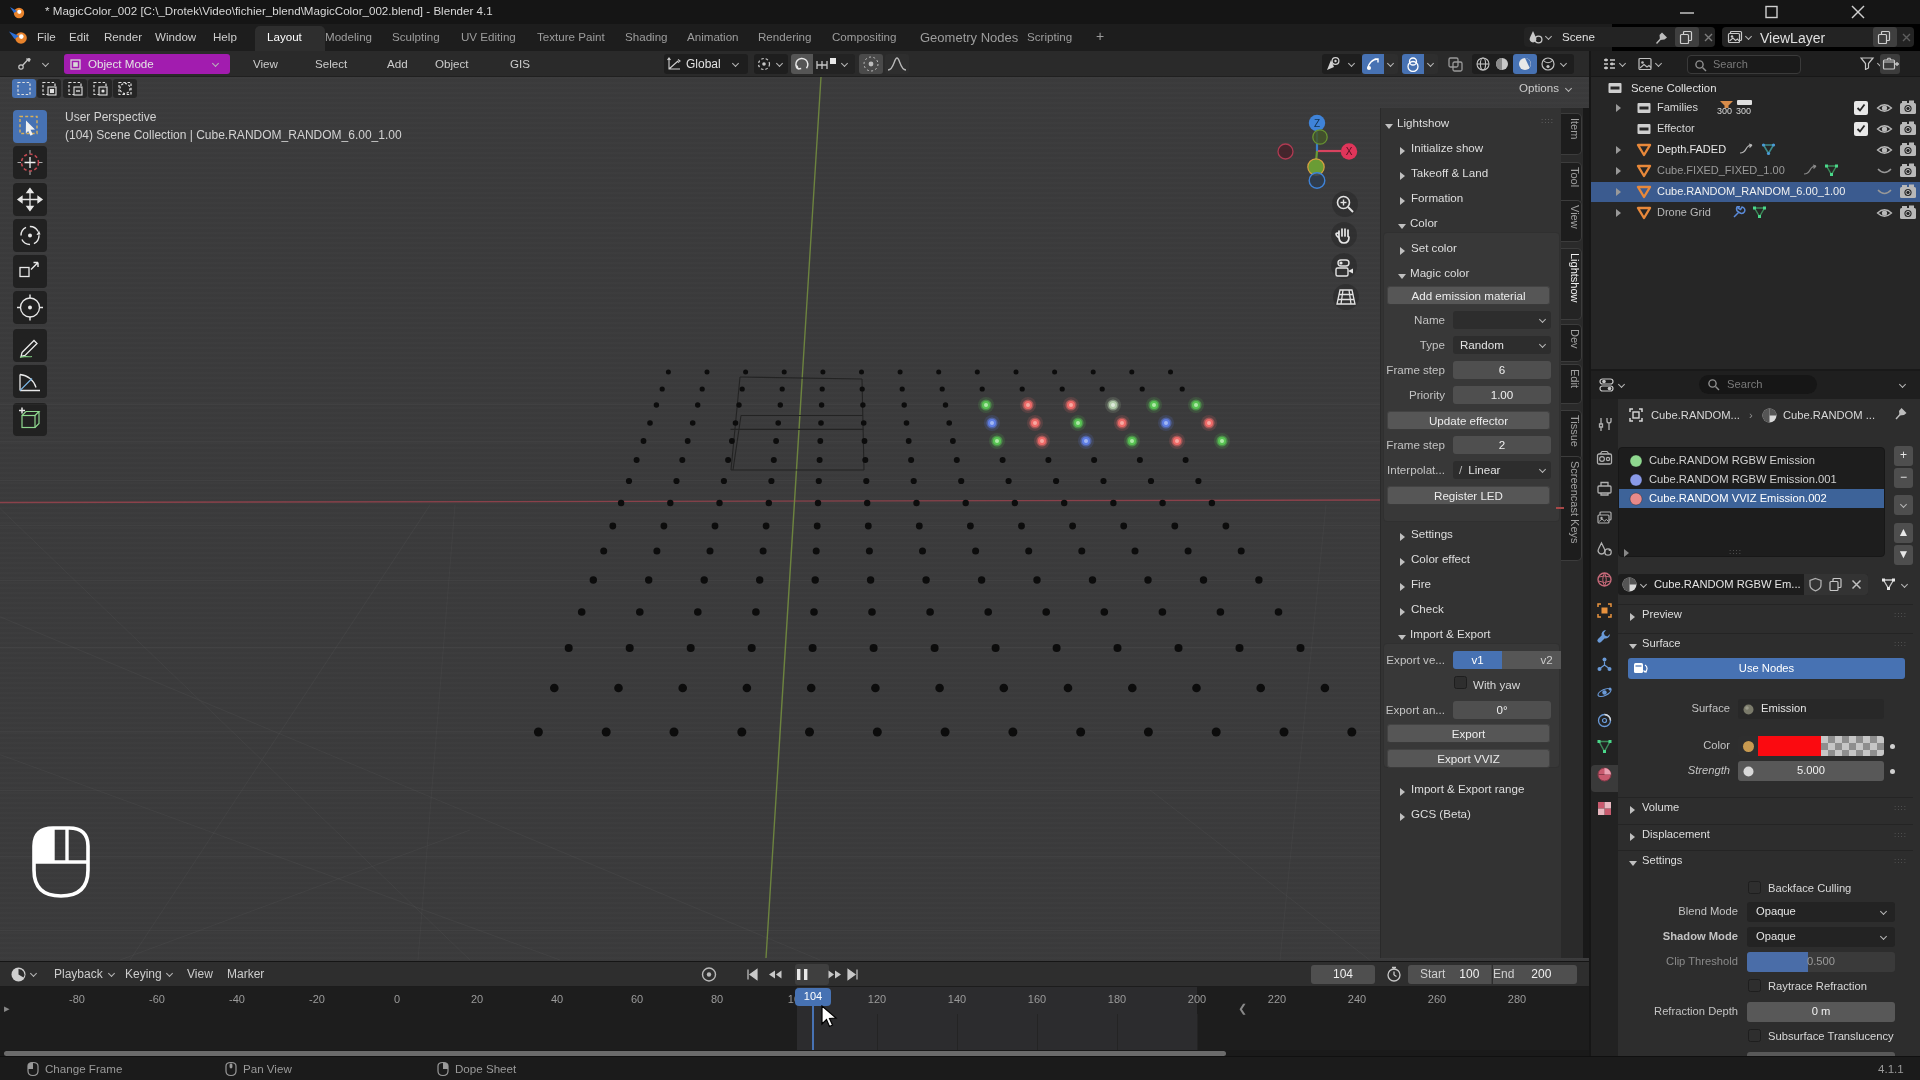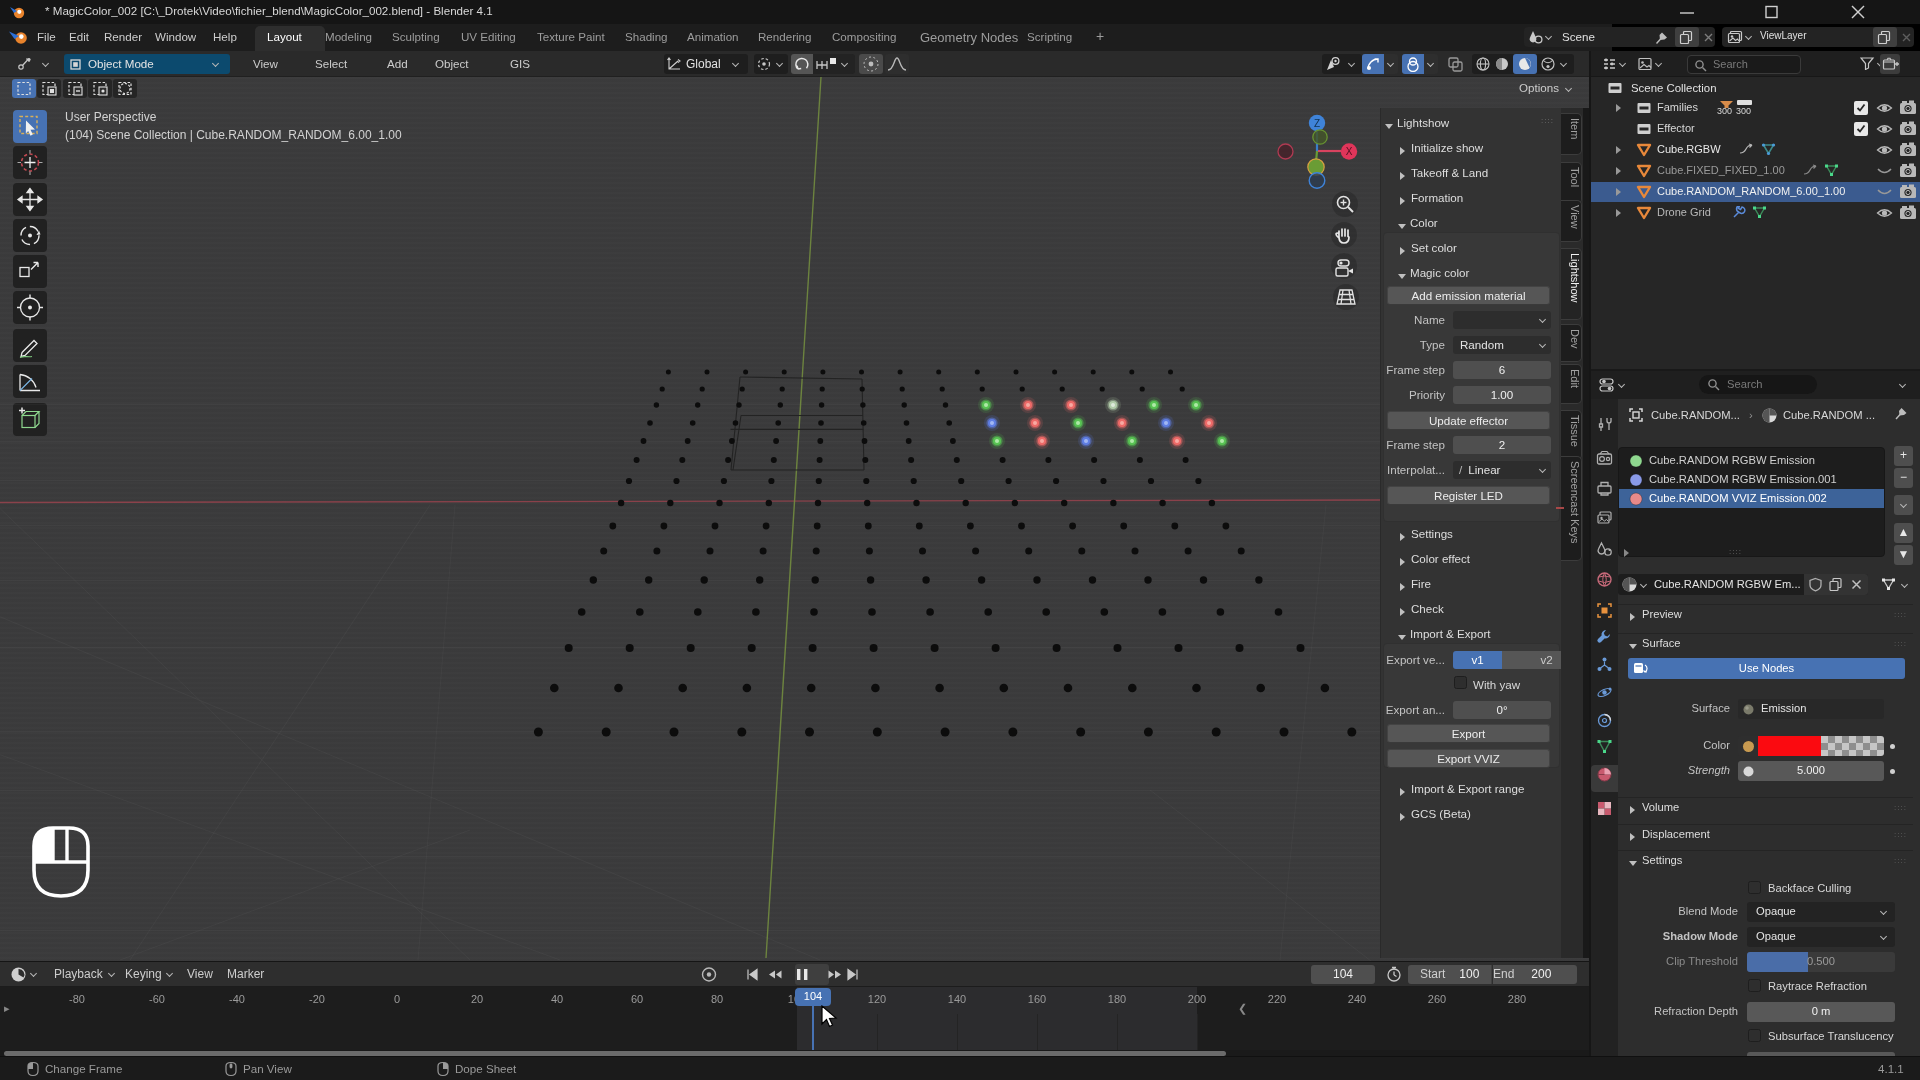--- a/index.html
+++ b/index.html
@@ -79,21 +79,21 @@
       </svg>
 </div>
 <div class="abs" style="left:1722px;top:3px;width:192px;height:20px;background:#232323;border-radius:4px;">
  <svg class="abs" style="left:4px;top:3px;" width="17" height="15" viewBox="0 0 17 15">
   <rect x="4.5" y="1.5" width="11" height="9" rx="1" fill="none" stroke="#c8c8c8" stroke-width="1.2"></rect>
   <rect x="2.5" y="3.5" width="11" height="9" rx="1" fill="#232323" stroke="#c8c8c8" stroke-width="1.2"></rect>
   <circle cx="6" cy="6.5" r="1.2" fill="#c8c8c8"></circle>
         <path d="M3.5 11 L7 8 L9.5 10.5 L11.5 9 L13 11" stroke="#c8c8c8" stroke-width="1.1" fill="none"></path>
       </svg>
  <div class="chev abs" style="left:23px;top:7px;"></div>
- <div class="abs" style="left:38px;top:3px;font-size:10px;color:#e0e0e0;">ViewLayer</div>
+ <div class="abs" style="left:38px;top:3px;font-size:14px;color:#e0e0e0;">ViewLayer</div>
  <div class="abs" style="left:151px;top:0;width:24px;height:20px;background:#3f3f3f;border-radius:3px;">
    <svg style="margin:3px 0 0 4px;" width="14" height="14" viewBox="0 0 14 14">
     <rect x="4.5" y="1.5" width="8" height="9" rx="1" fill="none" stroke="#d0d0d0" stroke-width="1.2"></rect>
     <rect x="1.5" y="4.5" width="8" height="9" rx="1" fill="#3f3f3f" stroke="#d0d0d0" stroke-width="1.2"></rect>
         </svg>
  </div>
  <svg class="abs" style="left:179px;top:5px;" width="11" height="11" viewBox="0 0 11 11">
   <path d="M2 2 L9 9 M9 2 L2 9" stroke="#5e5e5e" stroke-width="1.4"></path>
       </svg>
 </div>
@@ -101,21 +101,21 @@
 <div class="abs" style="left:0;top:51px;width:1590px;height:910px;background:#3b3b3c;">
     <div class="abs" style="left:0;top:26px;width:1590px;height:884px;background:repeating-linear-gradient(180deg, rgba(255,255,255,0.008) 0 2px, rgba(0,0,0,0.01) 2px 5px);"></div>
   </div>
 <div class="abs" style="left:0;top:51px;width:1590px;height:26px;background:#2a2a2a;border-bottom:1px solid #202020;">
  <svg class="abs" style="left:14px;top:5px;" width="26" height="16" viewBox="0 0 26 16">
   <circle cx="7" cy="11" r="2.2" fill="none" stroke="#c8c8c8" stroke-width="1.2"></circle>
   <path d="M8.5 9.5 L14 3.5 M12 3 l3 0 l0 3" stroke="#c8c8c8" stroke-width="1.2" fill="none"></path>
   <circle cx="15" cy="3.5" r="1.6" fill="#c8c8c8"></circle>
     </svg>
  <div class="chev abs" style="left:42px;top:10px;"></div>
- <div class="abs fld" style="left:64px;top:3px;width:166px;height:20px;background:#0c4a6e;">
+ <div class="abs fld" style="left:64px;top:3px;width:166px;height:20px;background:#a21caf;">
   <svg class="abs" style="left:5px;top:4px;" width="13" height="13" viewBox="0 0 13 13">
    <rect x="2" y="2" width="9" height="9" fill="none" stroke="#d8d8d8" stroke-width="1.3"></rect>
    <rect x="4.2" y="4.2" width="4.6" height="4.6" fill="#d8d8d8"></rect>
       </svg>
   <div class="abs" style="left:24px;top:3px;font-size:11.6px;color:#e4e4e4;">Object Mode</div>
   <div class="chev abs" style="left:148px;top:7px;"></div>
  </div>
  <div class="abs" style="left:253px;top:6px;color:#cdcdcd;font-size:11.6px;">View</div>
  <div class="abs" style="left:315px;top:6px;color:#cdcdcd;font-size:11.6px;">Select</div>
  <div class="abs" style="left:387px;top:6px;color:#cdcdcd;font-size:11.6px;">Add</div>
@@ -795,21 +795,21 @@
      <rect x="1" y="3" width="16" height="11" rx="1.5" fill="#b8b8b8"></rect>
      <rect x="3" y="1" width="5" height="2.5" fill="#b8b8b8"></rect>
       <rect x="10" y="0.5" width="5" height="3" fill="#b8b8b8"></rect>
      <circle cx="9" cy="8.5" r="3.6" fill="#262626"></circle>
       <circle cx="9" cy="8.5" r="2.1" fill="none" stroke="#b8b8b8" stroke-width="1"></circle>
     </svg>
     <div class="abs" style="left:25px;top:95px;width:0;height:0;border-top:4px solid transparent;border-bottom:4px solid transparent;border-left:5px solid #999;"></div>
     <svg class="abs" style="left:45px;top:92px;" width="16" height="14" viewBox="0 0 16 14">
      <path d="M2 2 L14 2 L8 12 Z" fill="none" stroke="#e8883a" stroke-width="2.4" stroke-linejoin="round"></path>
     </svg>
-    <div class="abs" style="left:66px;top:92px;color:#e8e8e8;">Cube.RGBW</div>
+    <div class="abs" style="left:66px;top:92px;color:#e8e8e8;">Depth.FADED</div>
     <svg class="abs" style="left:285px;top:92px;" width="17" height="14" viewBox="0 0 17 14">
       <path d="M1.5 7 Q8.5 0.5 15.5 7 Q8.5 13.5 1.5 7 Z" fill="none" stroke="#b8b8b8" stroke-width="1.3"></path>
       <circle cx="8.5" cy="7" r="2.6" fill="#b8b8b8"></circle>
     </svg>
     <svg class="abs" style="left:308px;top:91px;" width="18" height="15" viewBox="0 0 18 15">
      <rect x="1" y="3" width="16" height="11" rx="1.5" fill="#b8b8b8"></rect>
      <rect x="3" y="1" width="5" height="2.5" fill="#b8b8b8"></rect>
       <rect x="10" y="0.5" width="5" height="3" fill="#b8b8b8"></rect>
      <circle cx="9" cy="8.5" r="3.6" fill="#262626"></circle>
       <circle cx="9" cy="8.5" r="2.1" fill="none" stroke="#b8b8b8" stroke-width="1"></circle>

